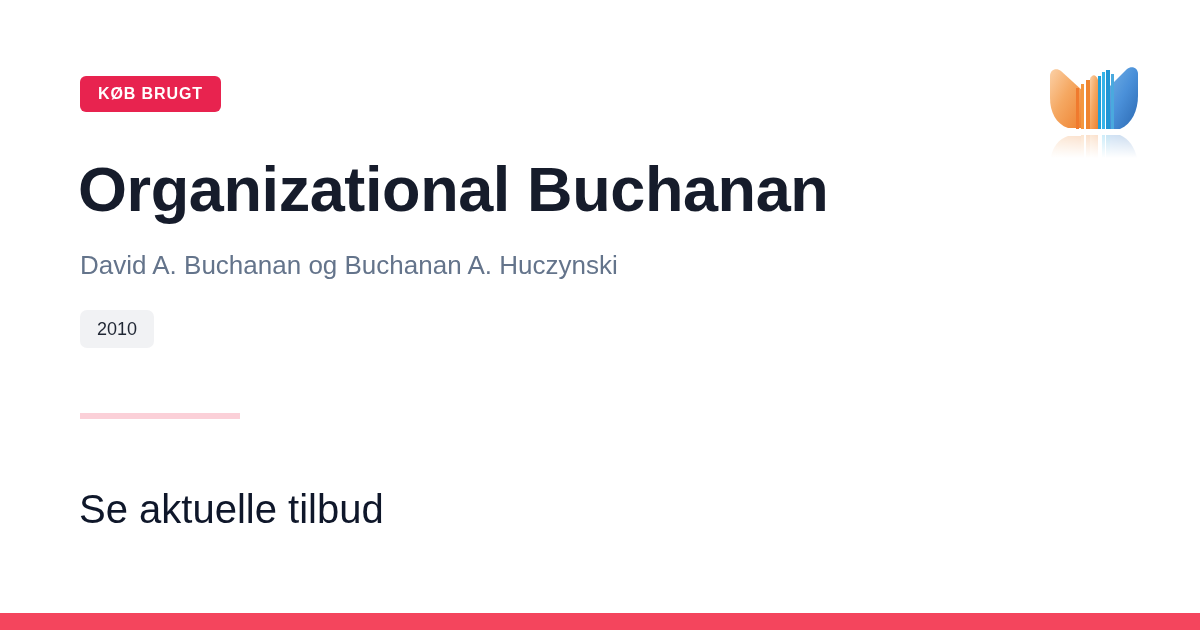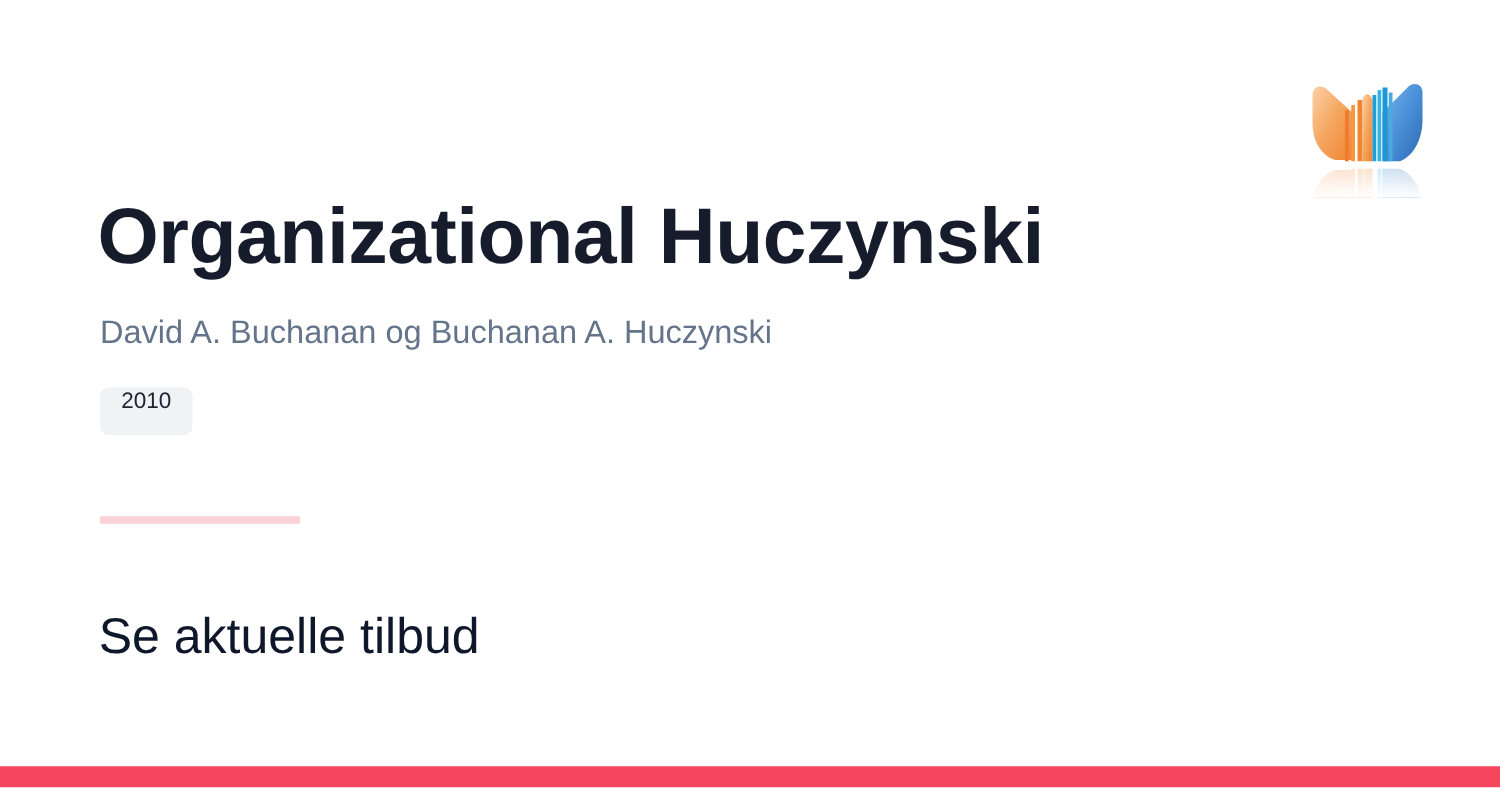--- a/index.html
+++ b/index.html
@@ -77,20 +77,21 @@
   }
 
   
   .year-chip {
     position: absolute;
     left: 80px;
     top: 310px;
     height: 38px;
     padding: 0 17px;
     display: flex;
+    align-items: center;
     border-radius: 7px;
     background: #f1f2f4;
     color: #1f2633;
     font-size: 18px;
     box-sizing: border-box;
   }
 
   
   .divider {
     position: absolute;
@@ -172,22 +173,25 @@
         <rect x="40" y="28" width="4" height="49" fill="#ef8530"></rect>
         <path d="M44 27 C46 22 50 22 52 28 L52 77 L44 77 Z" fill="url(#gOrange)"></path>
         <path d="M92 22 C92 16 86 13 81 17 L60 38 L60 77 L74 77 C86 72 92 58 92 44 Z" fill="url(#gBlue)"></path>
         <rect x="56" y="20" width="3" height="57" fill="#35b4e8"></rect>
         <rect x="60" y="18" width="4" height="59" fill="#2196d4"></rect>
       </g>
       <rect x="0" y="80" width="96" height="26" fill="url(#gFade)"></rect>
     </svg>
   </div>
 
-
-  <h1 class="title">Organizational Huczynski</h1>
+  <div class="badge">
+    <span>KØB BRUGT</span>
+  </div>
+
+  <h1 class="title">Organizational Buchanan</h1>
 
   <p class="authors">David A. Buchanan og Buchanan A. Huczynski</p>
 
   <div class="year-chip">
     <span>2010</span>
   </div>
 
   <div class="divider"></div>
 
   <p class="cta">Se aktuelle tilbud</p>

